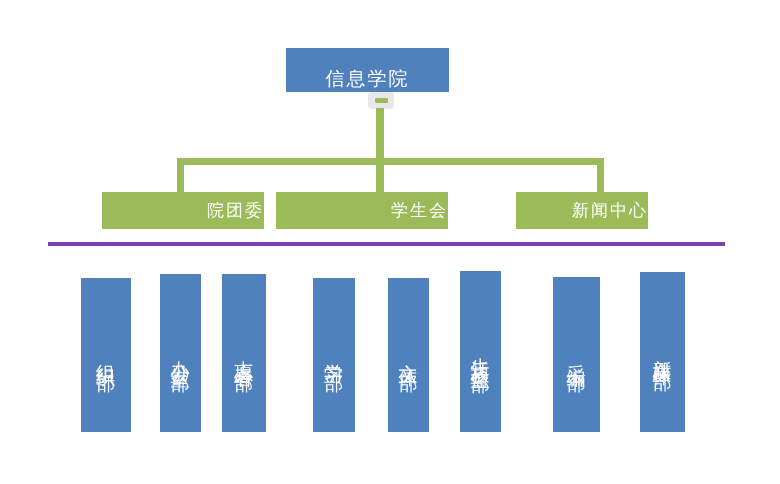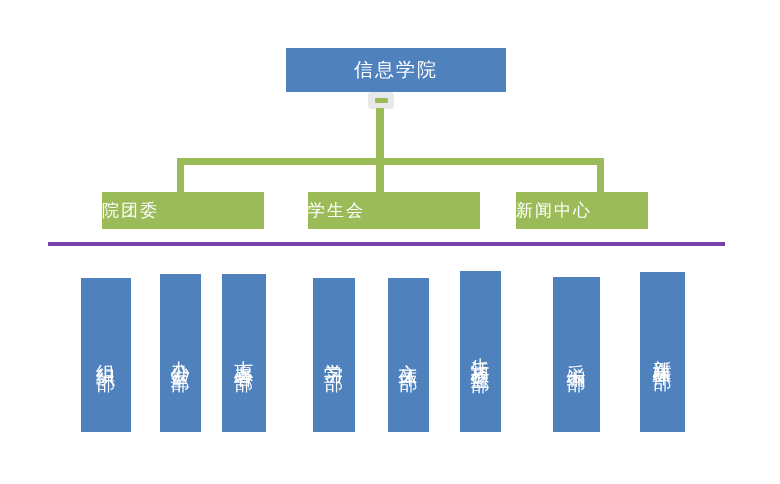--- a/index.html
+++ b/index.html
@@ -17,26 +17,26 @@
     position: relative;
     width: 780px;
     height: 484px;
   }
 
   
   .node-root {
     position: absolute;
     left: 286px;
     top: 48px;
-    width: 220px;
+    width: 163px;
     height: 44px;
     background: #4f81bd;
     color: #ffffff;
     display: flex;
-    align-items: center;
+    align-items: flex-end;
     justify-content: center;
     font-size: 19px;
     letter-spacing: 2px;
     box-sizing: border-box;
   }
 
   
   .collapse-btn {
     position: absolute;
     left: 368px;
@@ -102,27 +102,27 @@
 
   
   .node-level2 {
     position: absolute;
     top: 192px;
     height: 37px;
     background: #9bbb59;
     color: #ffffff;
     display: flex;
     align-items: center;
-    justify-content: flex-start;
+    justify-content: flex-end;
     font-size: 17px;
     letter-spacing: 2px;
     box-sizing: border-box;
   }
   .node-level2.n0 { left: 102px; width: 162px; }
-  .node-level2.n1 { left: 308px; width: 172px; }
+  .node-level2.n1 { left: 276px; width: 172px; }
   .node-level2.n2 { left: 516px; width: 132px; }
 
   
   .divider {
     position: absolute;
     left: 48px;
     top: 242px;
     width: 677px;
     height: 4px;
     background: #7b3fa8;

